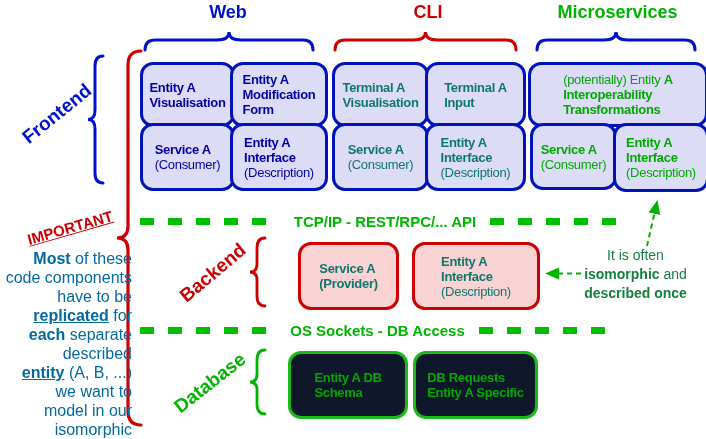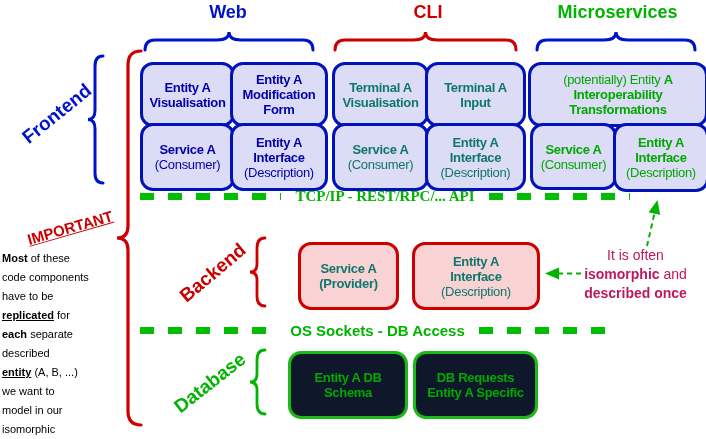--- a/index.html
+++ b/index.html
@@ -9,38 +9,38 @@
   .hdr{position:absolute;font-weight:bold;font-size:18px;text-align:center;}
   .c-blue{color:#0013cc;}
   .c-red{color:#cc0000;}
   .c-green{color:#00b400;}
   .layer{position:absolute;font-weight:bold;font-size:19px;text-align:center;width:110px;}
   .rot39{transform:rotate(-39deg);}
   .rot40{transform:rotate(-40deg);}
   .rot38{transform:rotate(-38deg);}
   .important{position:absolute;font-weight:bold;font-size:15px;text-align:center;width:110px;
              color:#cc0000;text-decoration:underline;transform:rotate(-16deg);}
-  .note{position:absolute;left:2px;top:249px;width:130px;text-align:left;
-        font-size:11px;line-height:19px;color:#000000;}
+  .note{position:absolute;left:2px;top:249px;width:130px;text-align:right;
+        font-size:16px;line-height:19px;color:#0369a1;}
   .box{position:absolute;border-radius:13px;display:flex;align-items:center;justify-content:center;
-       text-align:center;font-size:13px;line-height:15px;letter-spacing:-0.3px;white-space:nowrap;}
+       font-size:13px;line-height:15px;letter-spacing:-0.3px;white-space:nowrap;}
   .fr{background:#dcdcf7;border:3.5px solid #0013bb;}
   .be{background:#f9d3d3;border:3.5px solid #cc0000;}
   .db{background:#0f172a;border:3.5px solid #18bb18;}
   .t-navy{color:#0000aa;}
   .t-red{color:#0f766e;}
   .t-green{color:#00a800;}
   .sb{font-weight:bold;}
   .su{text-decoration:underline;}
   .sep{position:absolute;display:flex;align-items:center;height:16px;}
   .dash{flex:1;height:7px;
         background:repeating-linear-gradient(90deg,#00bf00 0 14px,transparent 14px 28px);}
   .sep-label{font-weight:bold;font-size:15px;color:#00b400;margin:0 14px;white-space:nowrap;}
   .annotation{position:absolute;left:565px;top:246px;width:141px;text-align:center;
-              font-size:14px;line-height:19px;color:#be185d;}
+              font-size:14px;line-height:19px;color:#15803d;}
   svg{display:block;}
 </style>
 </head>
 <body>
 
 <div class="canvas">
 
   <div class="hdr c-blue" style="left:183px;top:2px;width:90px;">Web</div>
   <div class="hdr c-red" style="left:398px;top:2px;width:60px;">CLI</div>
   <div class="hdr c-green" style="left:545px;top:2px;width:145px;">Microservices</div>
@@ -153,21 +153,21 @@
       </div>
   </div>
   <div class="box fr t-green" style="left:613px;top:123px;width:90px;height:63px;">
     <div>
         <div><span class="sb">Entity A</span></div>
         <div><span class="sb">Interface</span></div>
         <div><span>(Description)</span></div>
       </div>
   </div>
 
-  <div class="sep" style="left:140px;top:188px;width:490px;font-family:Liberation Serif, serif;">
+  <div class="sep" style="left:140px;top:213px;width:490px;">
     <div class="dash"></div>
     <div class="sep-label">TCP/IP - REST/RPC/... API</div>
     <div class="dash"></div>
   </div>
 
   <div class="box be t-red" style="left:298px;top:242px;width:95px;height:62px;">
     <div>
         <div><span class="sb">Service A</span></div>
         <div><span class="sb">(Provider)</span></div>
       </div>

